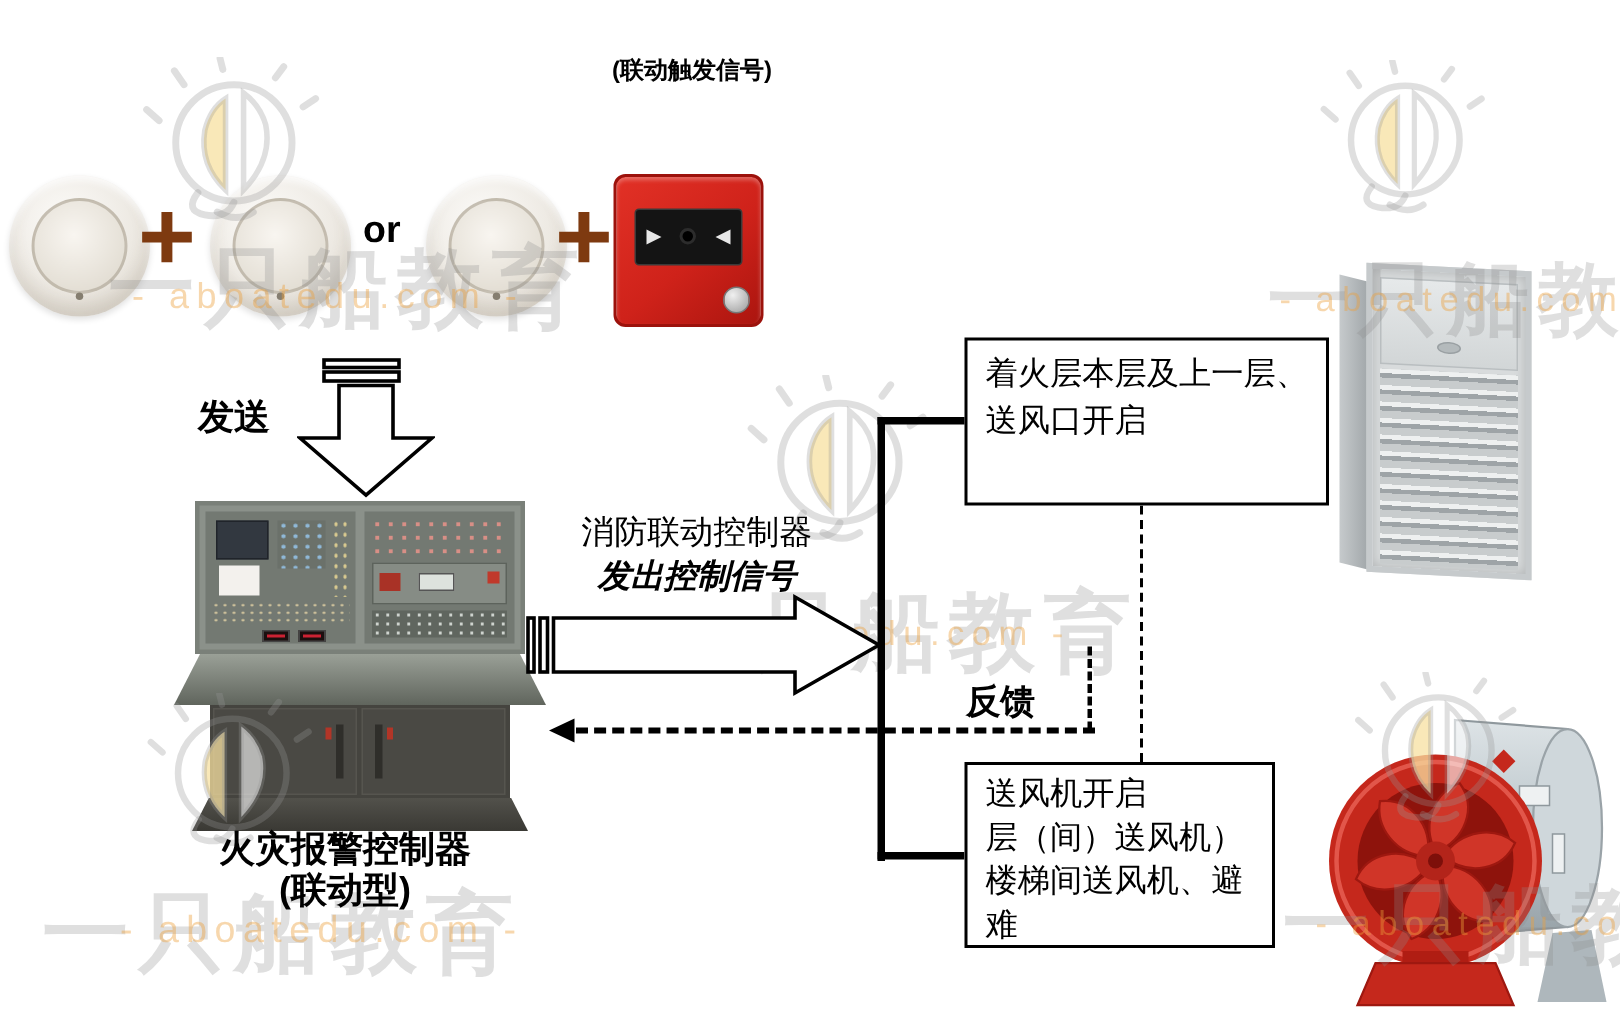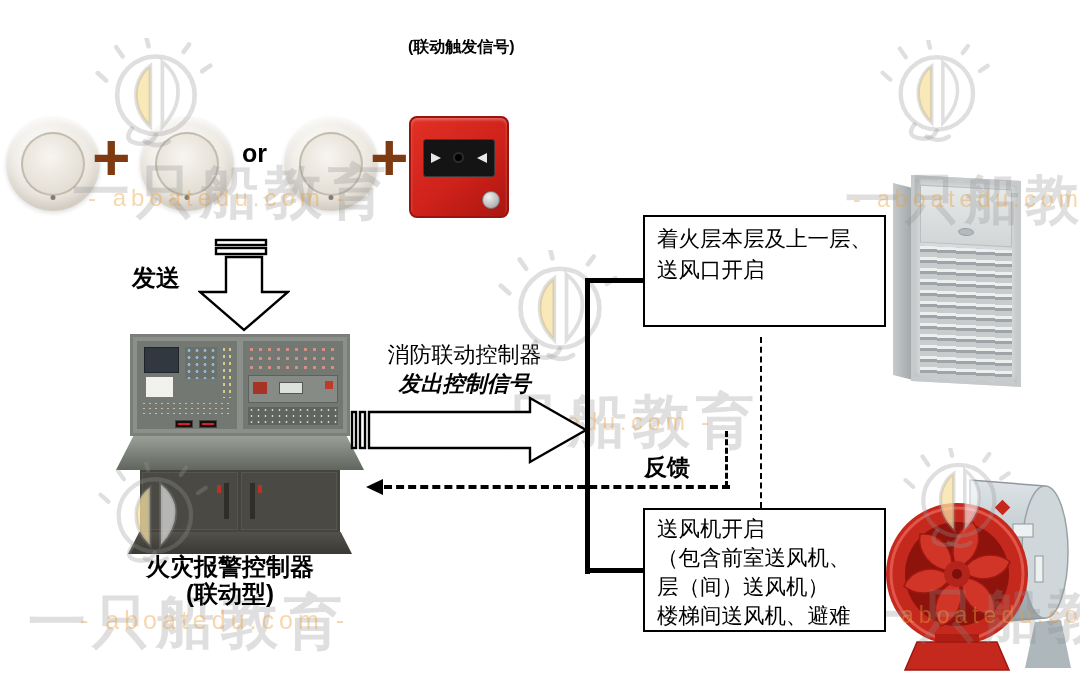--- a/index.html
+++ b/index.html
@@ -76,22 +76,22 @@
   .tl-ht { left:585px; top:278px; width:60px; height:5px; }
   .tl-hb { left:585px; top:568px; width:58px; height:5px; }
   .dash-v1 { left:760px; top:337px; width:0; height:171px; border-left:2px dashed #000; z-index:4; }
   .dash-v2 { left:725px; top:431px; width:0; height:56px; border-left:3px dashed #000; z-index:4; }
   .dash-h { left:384px; top:485px; width:346px; height:0; border-top:4px dashed #000; z-index:4; }
   .dash-head { left:366px; top:479px; width:0; height:0; border-top:8px solid transparent;
     border-bottom:8px solid transparent; border-right:17px solid #000; z-index:4; }
 
   
   .rbox { border:2px solid #000; background:#fff; font-size:21.5px; color:#000; z-index:4; }
-  .box-upper { left:643px; top:215px; width:243px; height:112px; padding:7px 4px 0 12px; line-height:31px; }
-  .box-lower { left:643px; top:508px; width:243px; height:124px; padding:5px 4px 0 12px; line-height:29px; }
+  .box-upper { left:643px; top:225px; width:243px; height:112px; padding:7px 4px 0 12px; line-height:31px; }
+  .box-lower { left:643px; top:508px; width:207px; height:124px; padding:5px 4px 0 12px; line-height:29px; }
 
   
   .console { left:116px; top:332px; width:248px; height:224px; z-index:2; }
   .cs-head { position:absolute; left:14px; top:2px; width:220px; height:102px;
     background:#8b918a; border:3px solid #7a8079; }
   .cs-pl { position:absolute; left:4px; top:4px; width:100px; height:88px; background:#737972; }
   .cs-pr { position:absolute; left:110px; top:4px; width:100px; height:88px; background:#737972; }
   .cs-screen { position:absolute; left:7px; top:6px; width:35px; height:26px; background:#323840; border:1px solid #20242a; }
   .cs-note { position:absolute; left:9px; top:36px; width:27px; height:20px; background:#f3f1ed; }
   .cs-keys { position:absolute; left:48px; top:6px; width:32px; height:32px; background:#6b716a;
@@ -328,21 +328,20 @@
   <div class="abs dash-h"></div>
   <div class="abs dash-head"></div>
   <div class="abs feedback-label">反馈</div>
 
   <div class="abs rbox box-upper">
     <div>着火层本层及上一层、</div>
     <div>送风口开启</div>
   </div>
   <div class="abs rbox box-lower">
     <div>送风机开启</div>
-    <div>（包含前室送风机、</div>
     <div>层（间）送风机）</div>
     <div>楼梯间送风机、避难</div>
   </div>
 
   <div class="abs vent">
     <div class="vent-side"></div>
     <div class="vent-face">
       <div class="vent-top-panel">
         <span class="vent-handle"></span>
       </div>

